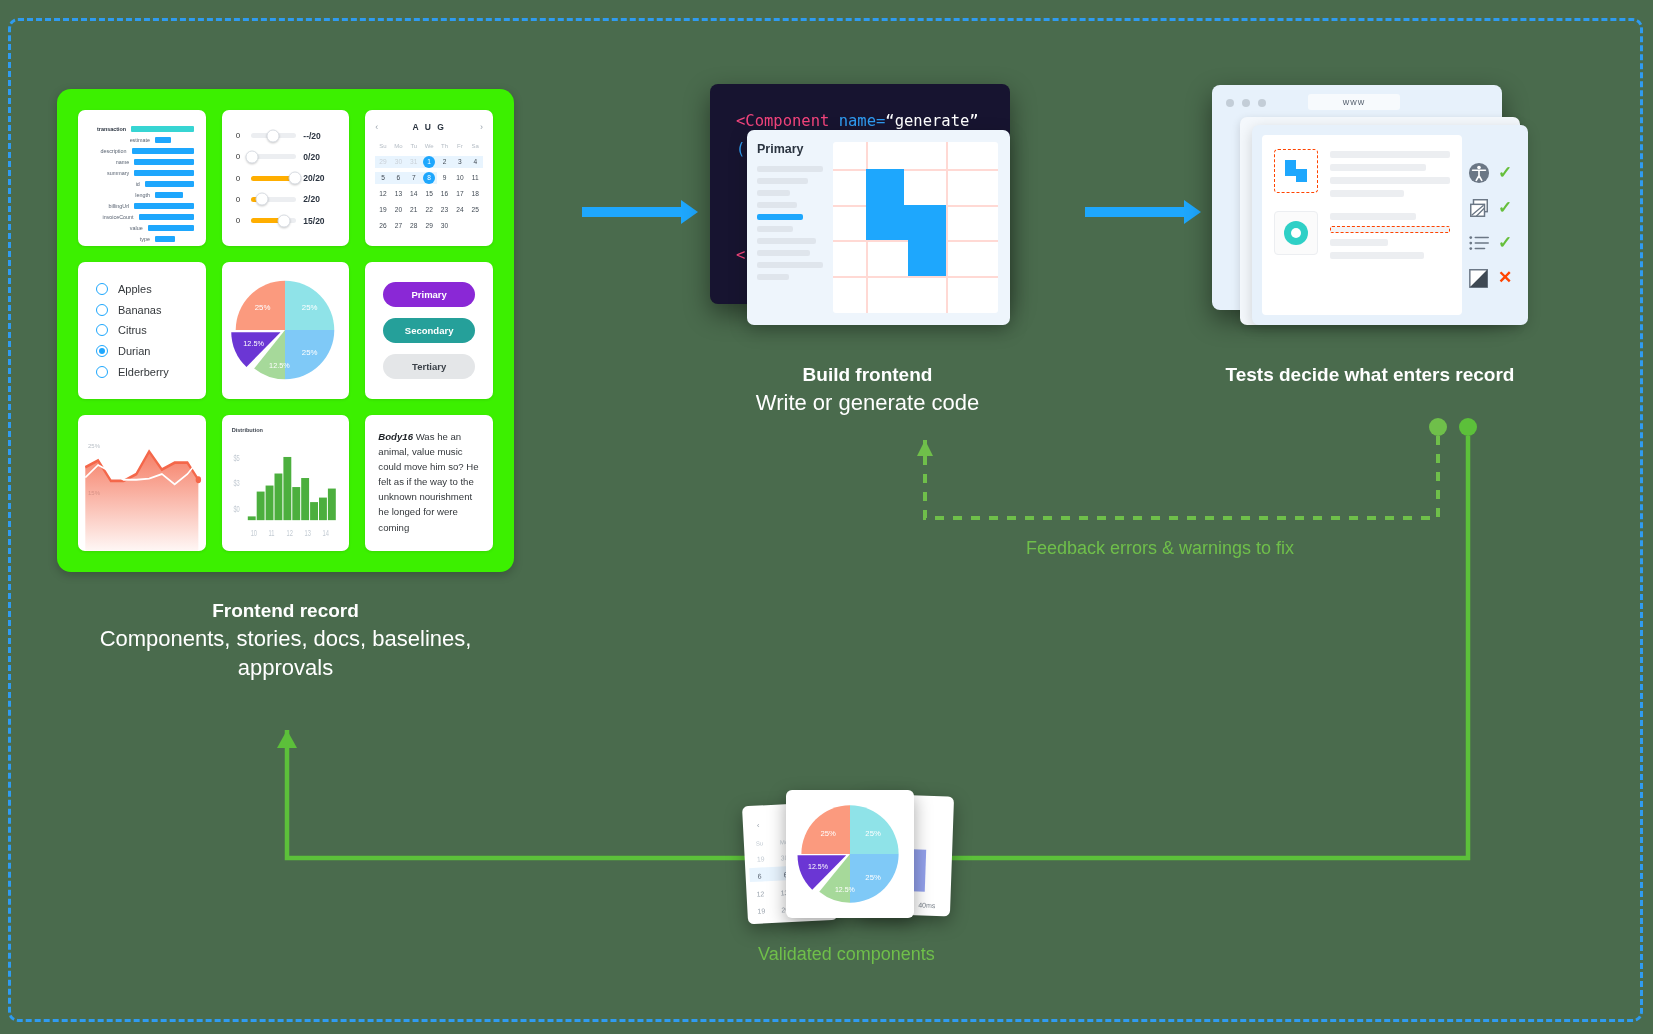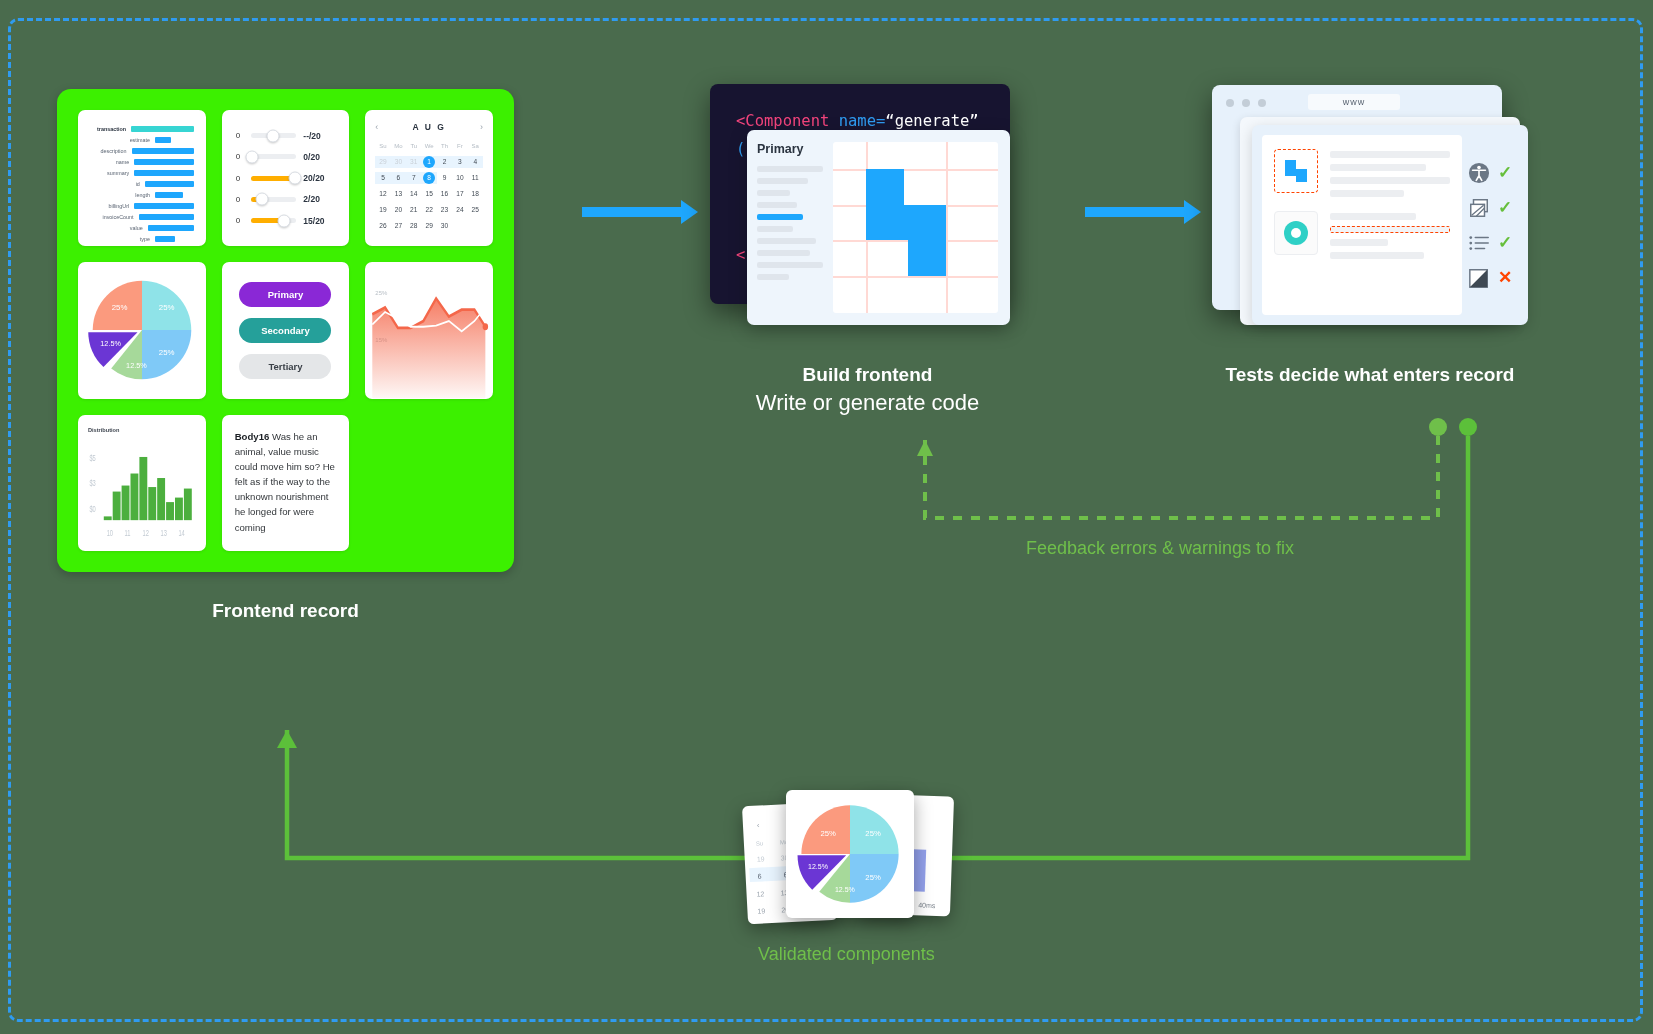--- a/index.html
+++ b/index.html
@@ -100,21 +100,21 @@
   .areacard { position: relative; }
   .ax-lbl { position: absolute; font-size: 6px; color: #b8bfc6; }
 
   
   .dist { padding: 12px 10px 8px 10px; height: 100%; display: flex; flex-direction: column; }
   .dist-title { font-size: 5.6px; font-weight: 700; color: #3f4650; margin-bottom: 5px; }
 
   
   .bodycard { padding: 14px 13px; }
   .bodycard p { font-size: 9.6px; line-height: 1.58; color: #33373b; }
-  .bodycard b { color: #1b1f24; }
+  .bodycard b { color: #1b1f24; font-style: italic; }
 
   
   .arrow { position: absolute; height: 10px; background: #1ea7fd; }
   .arrow::after {
     content: ""; position: absolute; right: -16px; top: 50%; transform: translateY(-50%);
     border-left: 17px solid #1ea7fd; border-top: 12px solid transparent; border-bottom: 12px solid transparent;
   }
 
   
   .code-win {
@@ -335,20 +335,42 @@
           <div class="">26</div>
           <div class="">27</div>
           <div class="">28</div>
           <div class="">29</div>
           <div class="">30</div>
           <div class=""></div>
           <div class=""></div>
         </div>
     </div>
 
+    <div class="card radios" id="radios">
+        <div class="radio">
+          <span class="dot"></span>
+          <span>Apples</span>
+        </div>
+        <div class="radio">
+          <span class="dot"></span>
+          <span>Bananas</span>
+        </div>
+        <div class="radio">
+          <span class="dot"></span>
+          <span>Citrus</span>
+        </div>
+        <div class="radio">
+          <span class="dot on"></span>
+          <span>Durian</span>
+        </div>
+        <div class="radio">
+          <span class="dot"></span>
+          <span>Elderberry</span>
+        </div>
+      </div>
 
     <div class="card piewrap">
       <svg width="112" height="112" viewBox="0 0 100 100">
         <path d="M50 50 L50 6 A44 44 0 0 1 94 50 Z" fill="#8fe3e8"></path>
         <path d="M50 50 L94 50 A44 44 0 0 1 50 94 Z" fill="#7fc9f7"></path>
         <path d="M50 50 L50 94 A44 44 0 0 1 22.5 84.3 Z" fill="#a6d99a"></path>
         <path d="M50 50 L19.6 81.1 A44 44 0 0 1 6 50 Z" fill="#6b36d4" transform="translate(-4,2)"></path>
         <path d="M50 50 L6 50 A44 44 0 0 1 50 6 Z" fill="#fb9a7e"></path>
         <text x="72" y="32" font-size="7" fill="#ffffff" text-anchor="middle" font-family="Liberation Sans">25%</text>
         <text x="72" y="72" font-size="7" fill="#ffffff" text-anchor="middle" font-family="Liberation Sans">25%</text>
@@ -405,20 +427,21 @@
         </svg>
     </div>
 
     <div class="card bodycard">
       <p><b>Body16</b><span> Was he an animal, value music could move him so? He felt as if the way to the unknown nourishment he longed for were coming</span></p>
     </div>
   </div>
 
   <div class="caption" style="left:57px; top:598px; width:457px;">
     <div class="t">Frontend record</div>
+    <div class="s">Components, stories, docs, baselines, approvals</div>
   </div>
 
   <div class="arrow" style="left:582px; top:207px; width:100px;"></div>
 
   <div class="code-win">
     <div class="code-line" style="left:26px; top:28px;">
       <span class="c-tag">&lt;Component</span>
       <span class="c-attr">name=</span><span class="c-str">“generate”</span>
     </div>
     <div class="code-line c-attr" style="left:26px; top:56px;">(</div>

